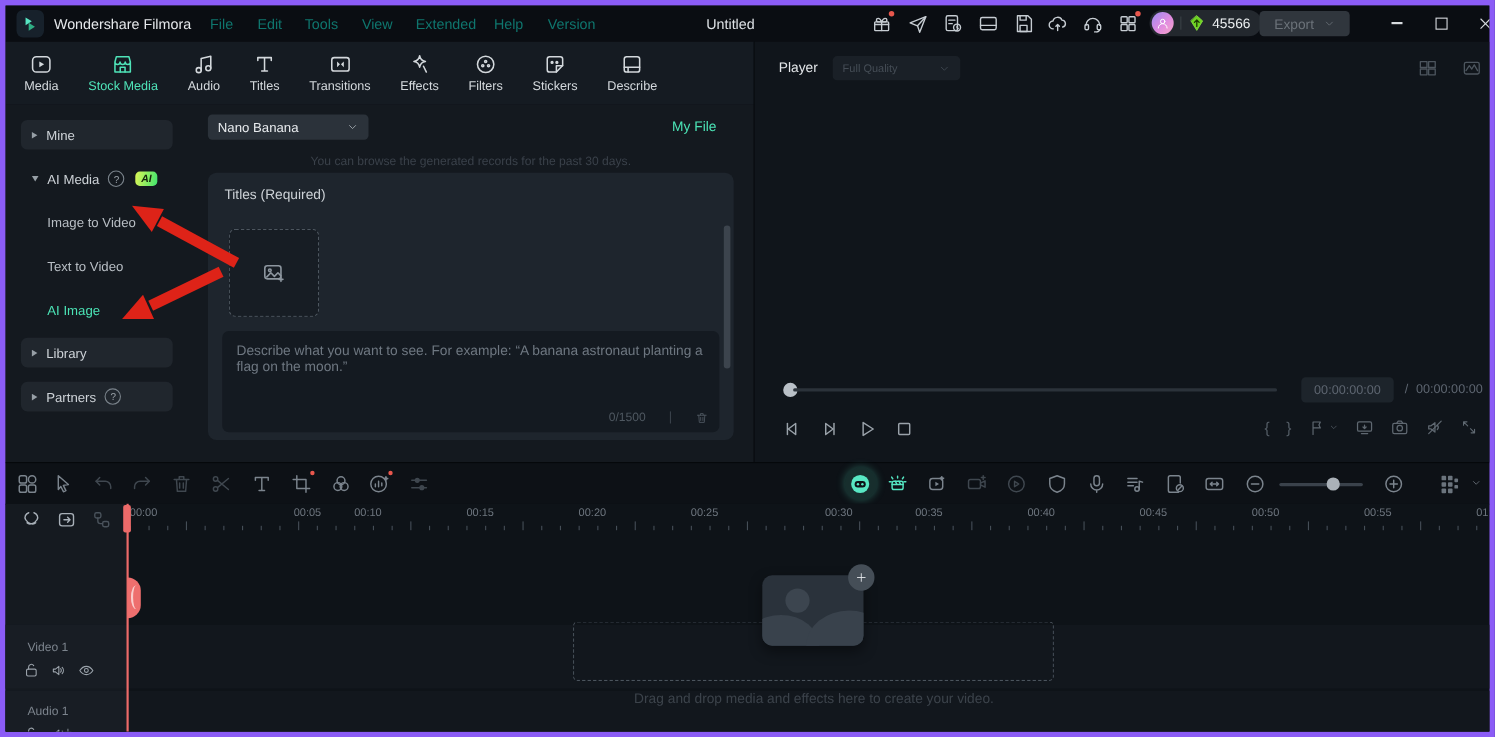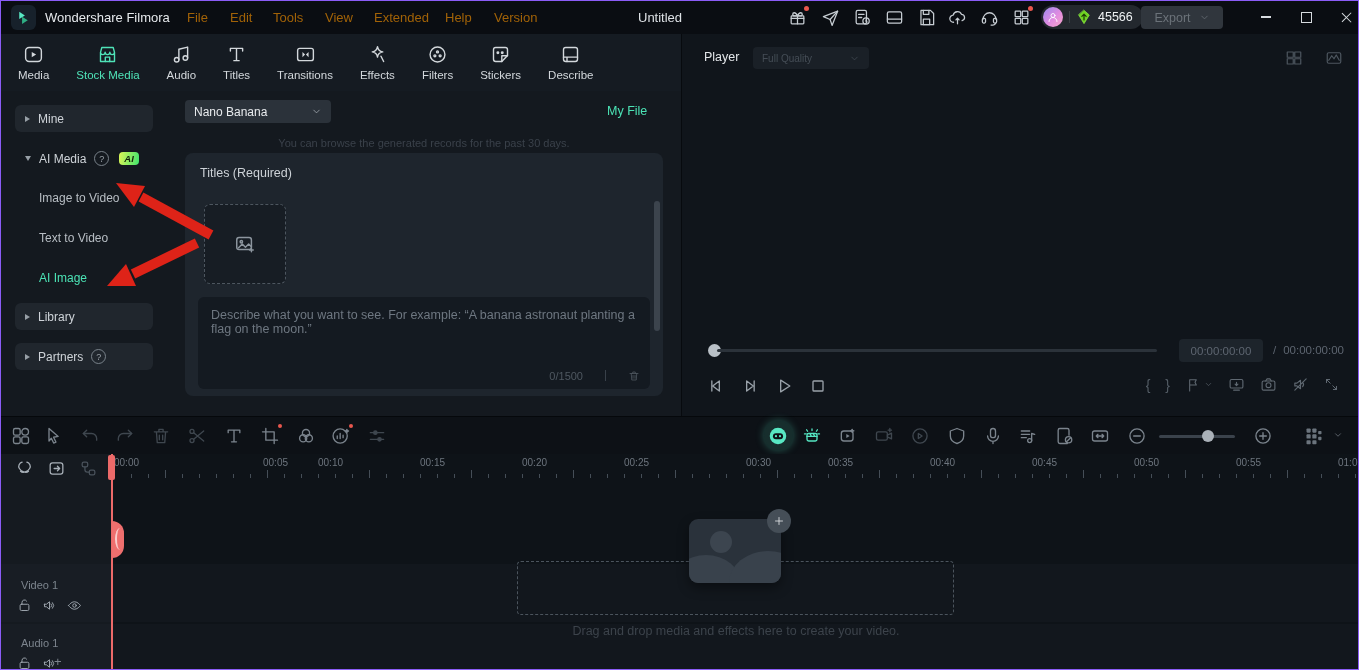--- a/index.html
+++ b/index.html
@@ -1,24 +1,24 @@
 <!DOCTYPE html>
 <html><head>
 <meta charset="utf-8">
 <style>
   html,body{margin:0;padding:0;background:#000;}
   #app{position:relative;width:1359px;height:670px;background:#0d1117;overflow:hidden;
-       font-family:"Liberation Sans",sans-serif;border:1px solid #8b5cf6;box-sizing:border-box;
+       font-family:"Liberation Sans",sans-serif;border:5px solid #8b5cf6;box-sizing:border-box;
        -webkit-font-smoothing:antialiased;}
   .sv{fill:none;stroke:currentColor;stroke-width:1.6;stroke-linecap:round;stroke-linejoin:round;display:block;}
   
   .titlebar{position:absolute;left:0;top:0;width:100%;height:33px;background:#0a0d12;}
   .logo{position:absolute;left:10px;top:4px;width:25px;height:25px;border-radius:6px;background:#17212b;display:flex;align-items:center;justify-content:center;}
   .appname{position:absolute;left:44px;top:9px;font-size:13px;color:#e6e9ec;}
-  .menu-item{position:absolute;top:9px;font-size:13px;color:#a16207;cursor:default;}
+  .menu-item{position:absolute;top:9px;font-size:13px;color:#0f766e;cursor:default;}
   .doc-title{position:absolute;top:9px;left:637px;font-size:13px;color:#dde1e5;}
   .tb-ic{position:absolute;top:7px;width:19px;height:19px;color:#c6ccd2;}
   .dot{position:absolute;width:5px;height:5px;border-radius:50%;background:#e8574d;}
   .acct{position:absolute;left:1040px;top:4px;height:24px;background:#23282e;border-radius:13px;display:flex;align-items:center;padding:0 10px 0 2px;gap:6px;}
   .avatar{width:20px;height:20px;border-radius:50%;background:linear-gradient(135deg,#9b8cf0 0%,#e08be0 55%,#f7a6c9 100%);display:flex;align-items:center;justify-content:center;color:#fff;}
   .acct-div{width:1px;height:12px;background:#3a4046;}
   .coin{width:16px;height:16px;}
   .coin-count{font-size:12.5px;color:#eef1f3;}
   .export-btn{position:absolute;left:1140px;top:5px;width:82px;height:23px;background:#30363d;border-radius:4px;display:flex;align-items:center;justify-content:center;gap:8px;color:#6b7279;font-size:12.5px;}
   .winbtn{position:absolute;top:7px;width:18px;height:18px;display:flex;align-items:center;justify-content:center;color:#d7dbdf;}

